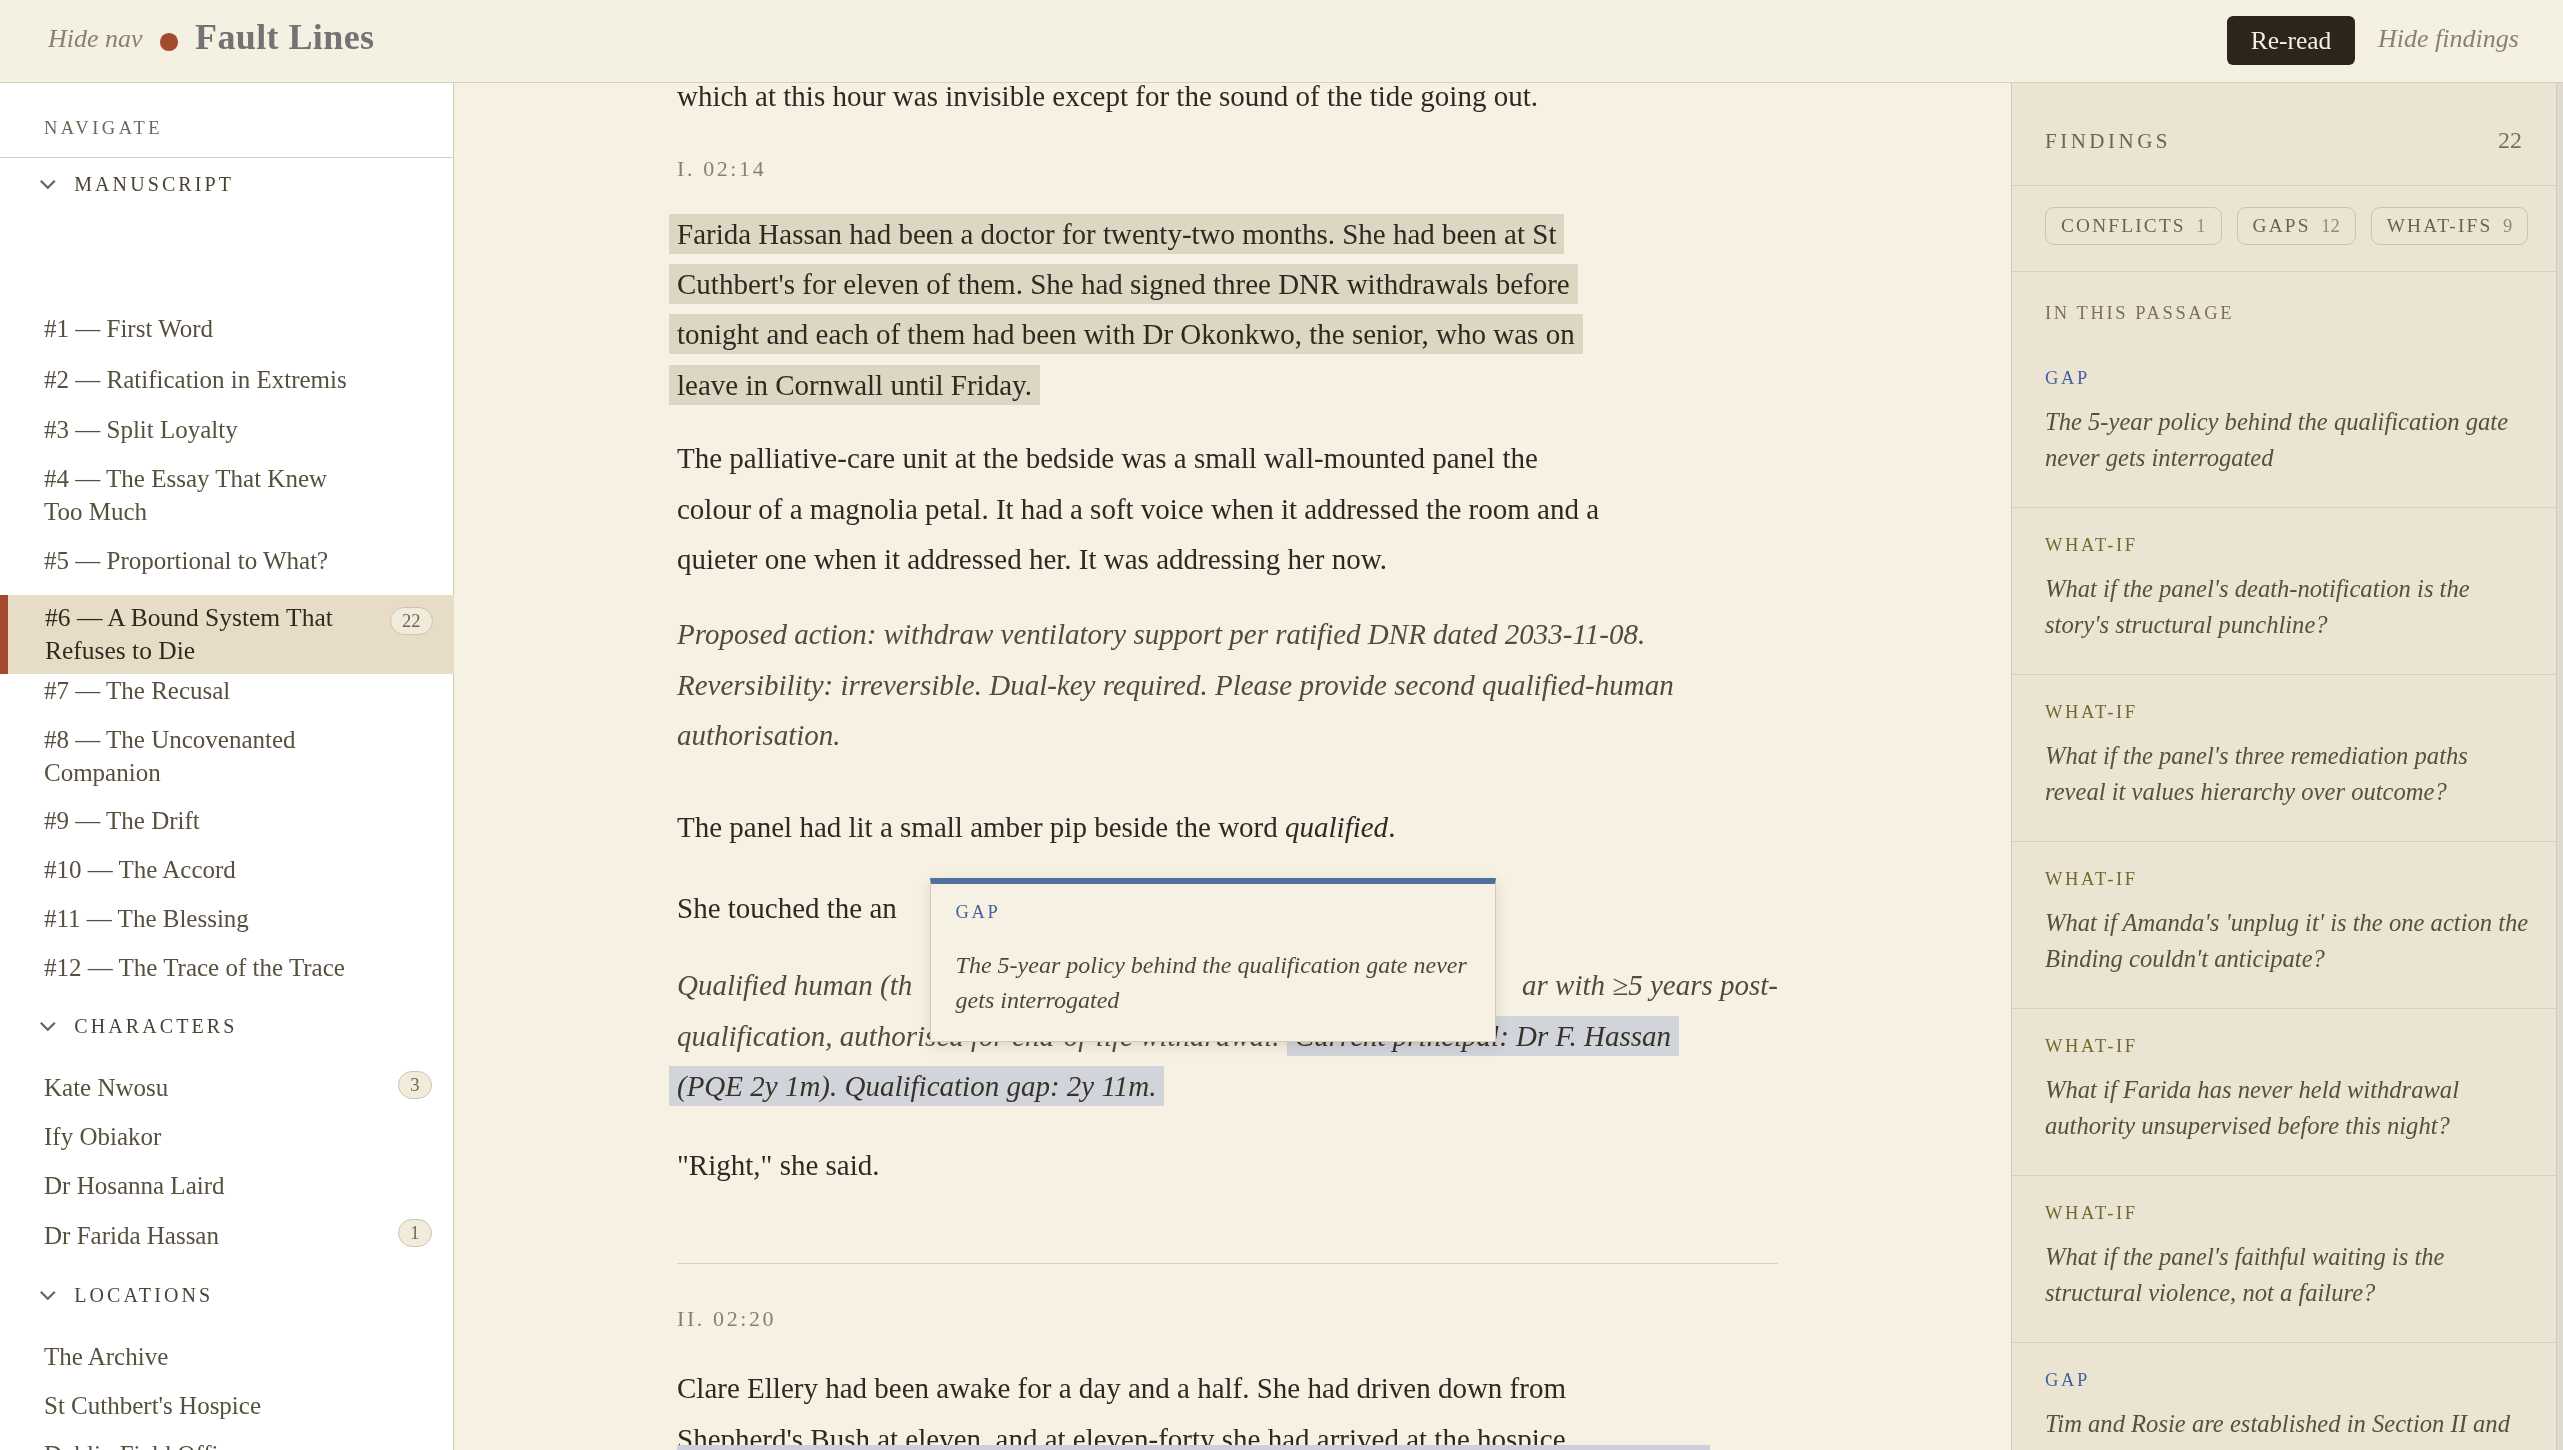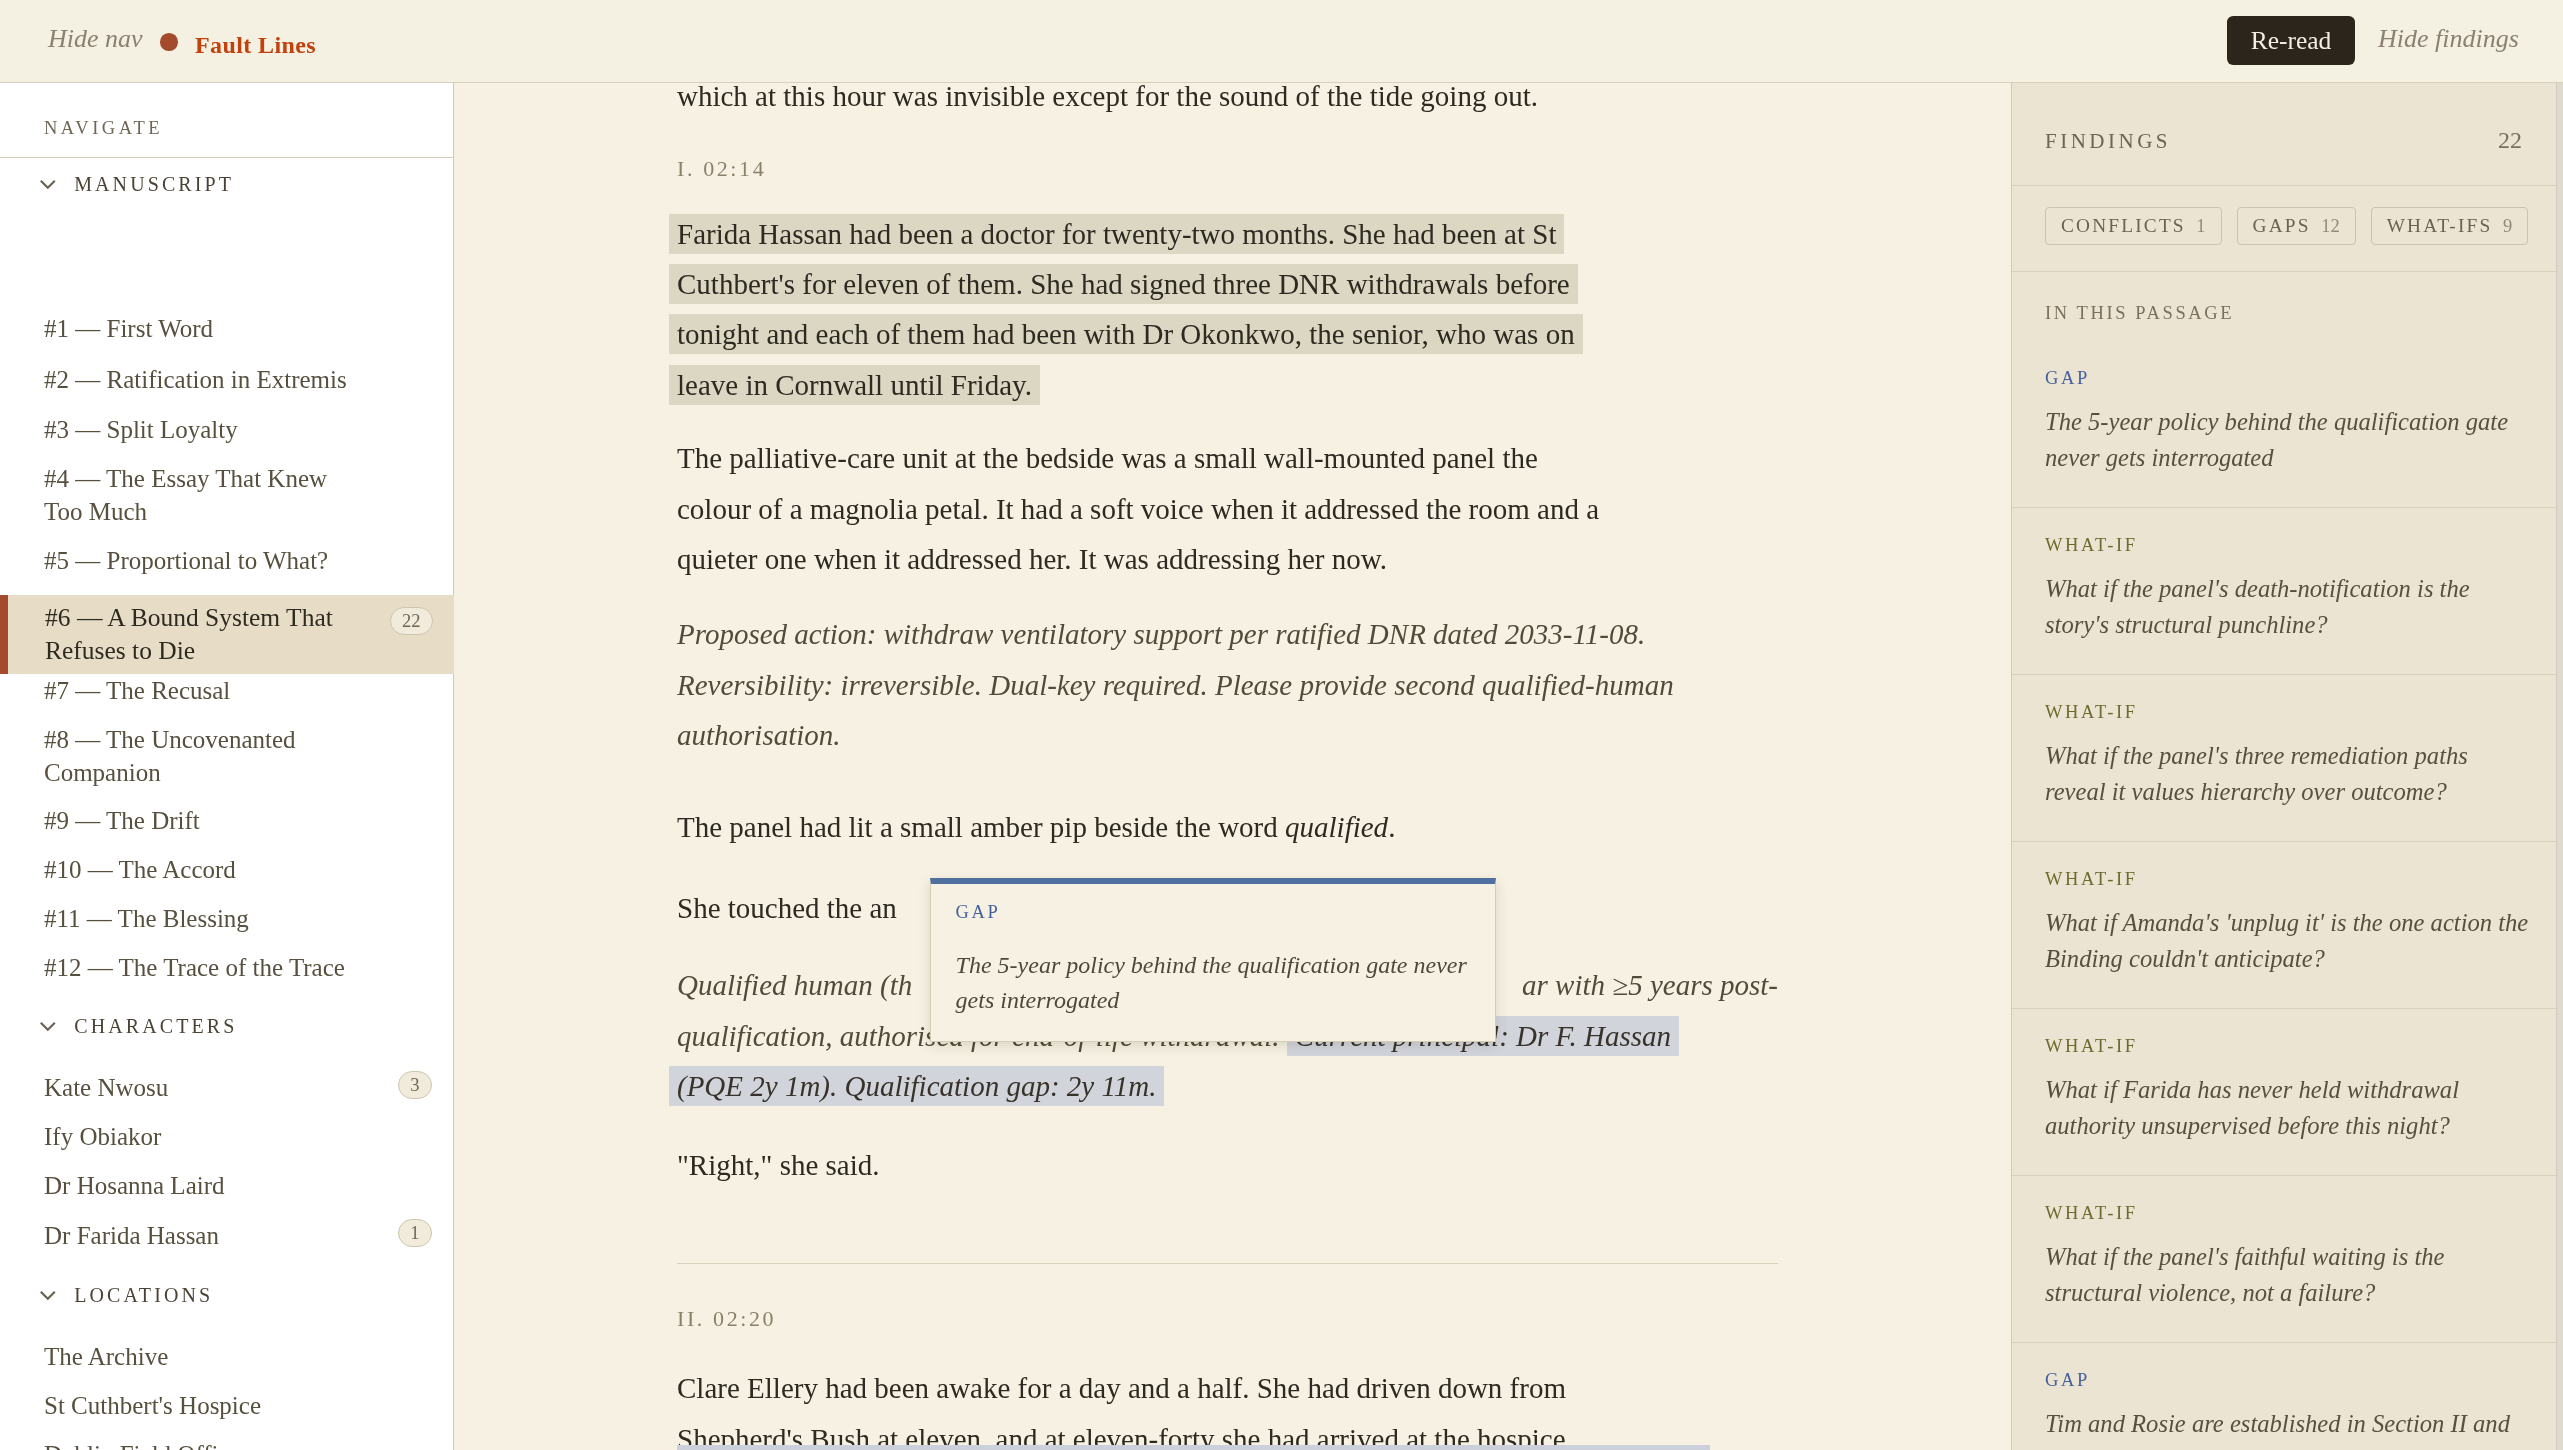--- a/index.html
+++ b/index.html
@@ -5,21 +5,21 @@
   * { margin:0; padding:0; box-sizing:border-box; }
   html,body { width:2563px; height:1450px; overflow:hidden; }
   body { font-family:"Liberation Serif","DejaVu Serif",serif; }
   #root { position:relative; width:2563px; height:1450px; background:#f6f1e2; overflow:hidden; }
 
   
   #topbar { position:absolute; left:0; top:0; width:2563px; height:83px; background:#f4f0e2;
             border-bottom:1.8px solid #d8d0bd; z-index:50; }
   .hide-nav { position:absolute; left:48px; top:24px; font-style:italic; font-size:26px; color:#8a8170; cursor:pointer; }
   .brand-dot { position:absolute; left:160px; top:33px; width:17.6px; height:17.6px; border-radius:50%; background:#a34b2c; }
-  .brand-title { position:absolute; left:195px; top:32px; font-size:24px; font-weight:bold; color:#c2410c; letter-spacing:0.4px; }
+  .brand-title { position:absolute; left:195px; top:16px; font-size:36px; font-weight:bold; color:#737373; letter-spacing:0.4px; }
   .reread-btn { position:absolute; left:2227px; top:16px; width:128px; height:49px; background:#2b251b; color:#f3efe2;
                 font-size:25.5px; border:none; border-radius:6.2px; font-family:inherit; cursor:pointer; }
   .hide-findings { position:absolute; left:2378px; top:24px; font-style:italic; font-size:26px; color:#8a8170; cursor:pointer; }
 
   
   #sidebar { position:absolute; left:0; top:83px; width:454px; height:1368px; background:#ffffff;
              border-right:1.8px solid #d2c9b3; z-index:20; }
   .nav-cap { position:absolute; left:44px; font-size:18.5px; letter-spacing:3.5px; color:#6f6656; }
   .nav-divider { position:absolute; left:0; top:74px; width:454px; height:0; border-top:1.8px solid #d9d1bd; }
   .sec-head { position:absolute; left:39px; display:flex; align-items:center; gap:17.6px; color:#4a4335;
@@ -52,21 +52,21 @@
   .popup-text { margin-top:25px; font-style:italic; font-size:24px; line-height:35px; color:#4e4839; }
 
   
   #findings { position:absolute; left:2011px; top:83px; width:552px; height:1368px; background:#ebe4d2;
               border-left:1.8px solid #d2c9b3; z-index:20; overflow:hidden; }
   .f-head { position:absolute; left:0; top:0; width:552px; height:102px; }
   .f-title { position:absolute; left:33px; top:46px; font-size:21px; letter-spacing:3.5px; color:#6d6452; }
   .f-count { position:absolute; right:42px; top:44px; font-size:24px; color:#7b7060; }
   .f-div1 { position:absolute; left:0; top:102px; width:552px; border-top:1.8px solid #d9d0bb; }
   .f-chips { position:absolute; left:33px; top:124px; display:flex; gap:15px; }
-  .chip { display:flex; align-items:baseline; gap:10.5px; border:1.8px solid #cdc3ad; border-radius:4px;
+  .chip { display:flex; align-items:baseline; gap:10.5px; border:1.8px solid #cdc3ad; border-radius:9px;
           padding:7px 15px; cursor:pointer; background:transparent; font-family:inherit; }
   .chip-label { font-size:19.3px; letter-spacing:2.2px; color:#6b6352; }
   .chip-count { font-size:18.5px; color:#938a76; }
   .f-div2 { position:absolute; left:0; top:188px; width:552px; border-top:1.8px solid #d9d0bb; }
   .f-passage { position:absolute; left:33px; top:220px; font-size:18.5px; letter-spacing:2.6px; color:#7a705c; }
   .f-cards { position:absolute; left:0; top:258px; width:552px; bottom:0; overflow:hidden; }
   .f-card { padding:27px 40px 31px 33px; cursor:pointer; }
   .f-card + .f-card { border-top:1.8px solid #d9d0bb; }
   .f-card-type { font-size:18.5px; letter-spacing:2.6px; }
   .t-gap { color:#44619d; }

